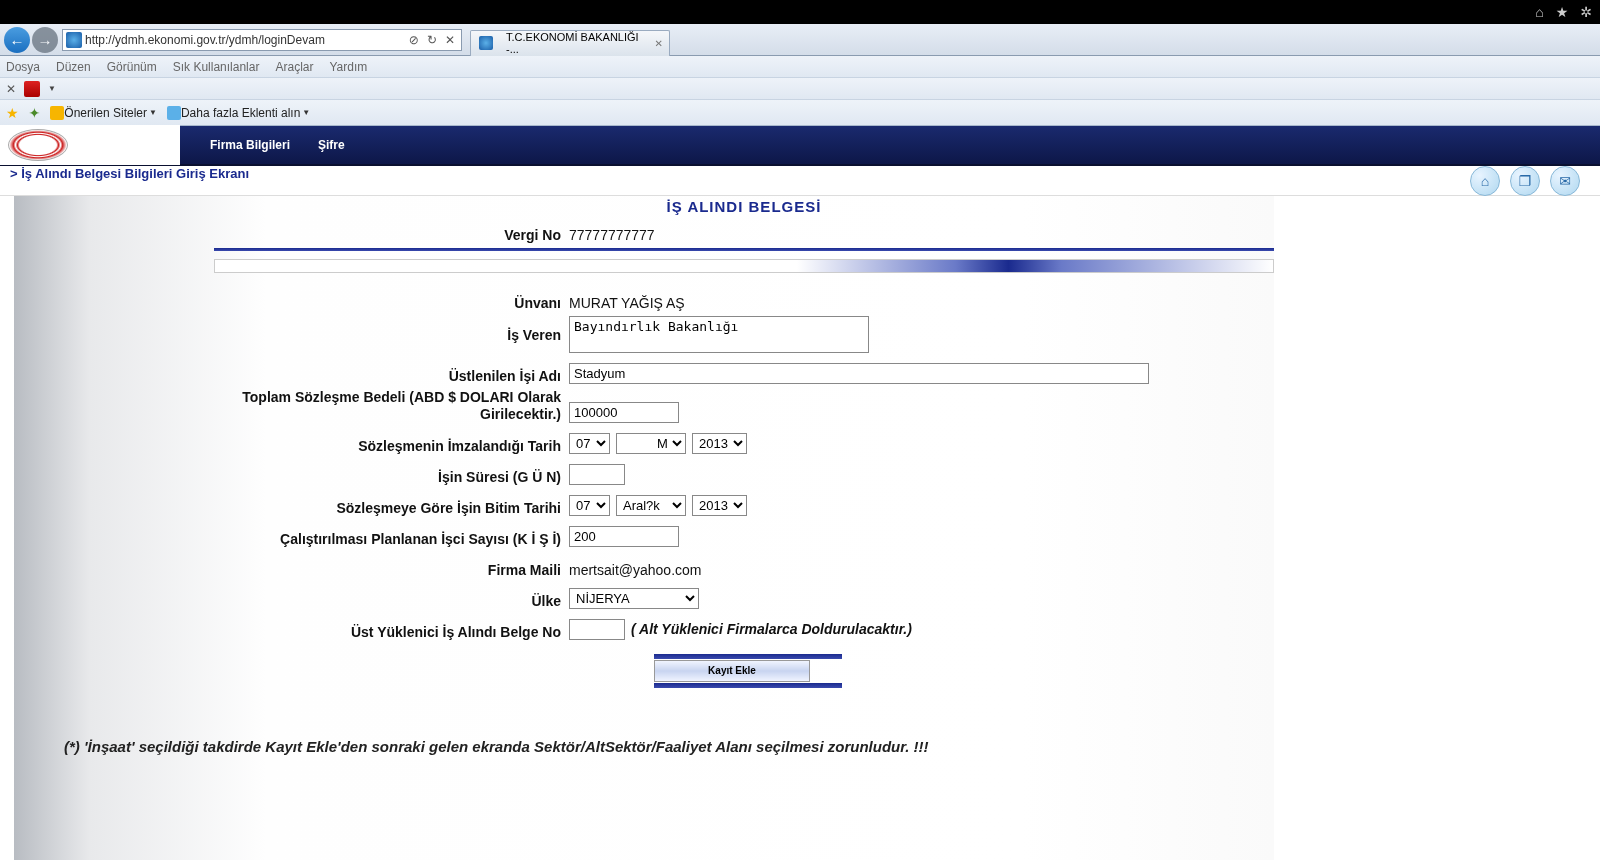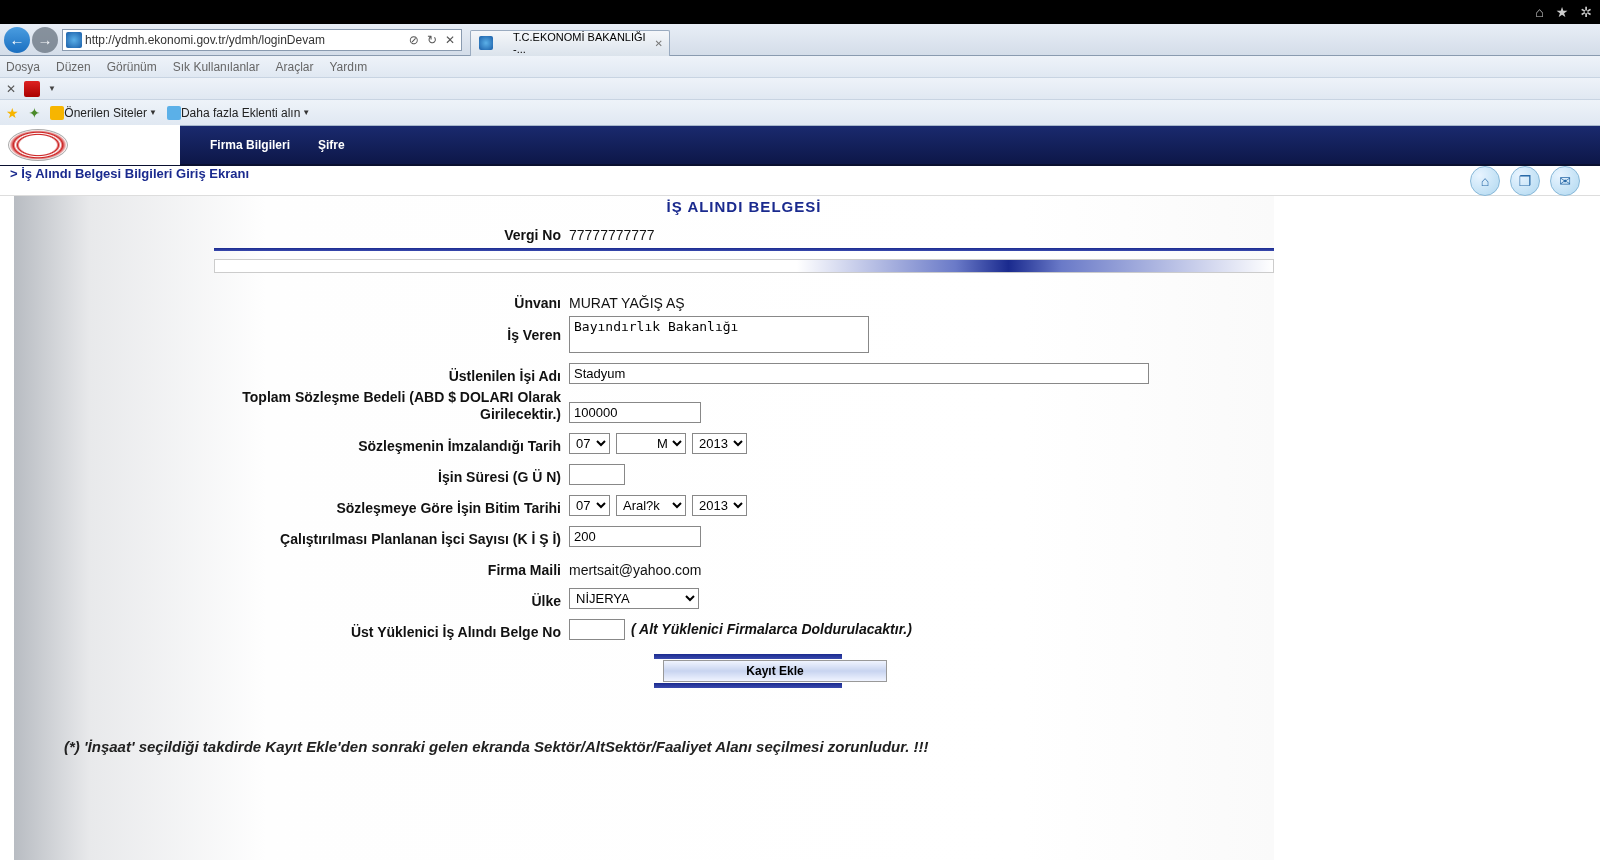--- a/index.html
+++ b/index.html
@@ -12,21 +12,21 @@
 
 .ie-navbar { height: 32px; background: linear-gradient(to bottom, #e8eef6, #d4dde9); display: flex; align-items: center; border-bottom: 1px solid #8a9bb0; }
 .back-btn { background: linear-gradient(to bottom, #4a9de0, #1b6fc0); border-radius: 50%; width: 26px; height: 26px; margin-left: 4px; display:flex; align-items:center; justify-content:center; }
 .fwd-btn { background: #5f6b78; border-radius: 50%; width: 26px; height: 26px; margin-left: 2px; display:flex; align-items:center; justify-content:center; opacity:0.7;}
 .arrow { color: white; font-size: 15px; font-weight: bold; }
 .url-bar { flex: 1; height: 22px; background: white; border: 1px solid #8a9bb0; margin: 0 4px; display: flex; align-items: center; max-width: 400px; }
 .url-bar .ie-ico { width: 16px; height: 16px; margin: 0 3px; background: radial-gradient(circle, #5bb0e8, #1a5ea8); border-radius: 2px; }
 .url-bar input { border: none; flex: 1; font-size: 12px; outline: none; color: #333; }
 .url-tools { display: flex; gap: 8px; padding: 0 6px; color: #555; }
 .tab-strip { flex: 1; display: flex; align-items: flex-end; height: 32px; padding-left: 4px; }
-.ie-tab { background: linear-gradient(to bottom, #f5f7fa, #dbe3ec); border: 1px solid #9aabc0; border-bottom: none; height: 26px; padding: 4px 22px 4px 8px; font-size: 11px; display: flex; align-items: center; gap: 20px; position: relative; border-radius: 2px 2px 0 0; max-width: 200px;}
+.ie-tab { background: linear-gradient(to bottom, #f5f7fa, #dbe3ec); border: 1px solid #9aabc0; border-bottom: none; height: 26px; padding: 4px 22px 4px 8px; font-size: 11px; display: flex; align-items: center; gap: 13px; position: relative; border-radius: 2px 2px 0 0; max-width: 200px;}
 .ie-tab .tab-ico { width: 14px; height: 14px; background: radial-gradient(circle,#5bb0e8,#1a5ea8); border-radius: 2px; flex-shrink:0;}
 .ie-tab .tab-close { position: absolute; right: 6px; color: #777; font-size: 10px; }
 
 
 .ie-menubar { height: 22px; background: linear-gradient(to bottom, #eef3f9, #e0e8f2); display: flex; align-items: center; padding: 0 6px; gap: 16px; color: #666; font-size: 12px; border-bottom: 1px solid #c8d4e2; }
 .ie-menubar span { cursor: pointer; }
 
 
 .ie-toolbar2 { height: 22px; background: linear-gradient(to bottom,#eef3f9,#e0e8f2); display:flex; align-items:center; gap:8px; padding:0 6px; border-bottom:1px solid #c8d4e2;}
 .ie-toolbar2 .tb-x { color:#555; font-size:12px; cursor:pointer; }
@@ -70,28 +70,28 @@
 .hr-blue { height:3px; background: linear-gradient(to bottom,#1a2a8e,#3a4aae); margin: 2px 0 8px 0; }
 .hr-grad { height: 14px; background: linear-gradient(to right, #fff 0%, #fff 55%, #6a7ac8 70%, #1a2a8e 75%, #6a7ac8 80%, #fff 100%); margin-bottom: 12px; border:1px solid #ccc;}
 
 .form-row { display:flex; align-items:flex-end; margin-bottom: 5px; min-height: 26px; }
 .form-label { width: 355px; text-align:right; padding-right: 8px; font-weight:bold; font-size:14px; color:#111; }
 .form-value { font-size:14px; color:#111; display:flex; align-items:center; gap:6px; flex-wrap: wrap;}
 .form-value input[type=text] { border:1px solid #888; padding:2px 4px; font-size:13px; }
 .form-value textarea { border:1px solid #888; padding:2px 4px; font-size:13px; resize:none; width:300px; height:37px; overflow-y:scroll;}
 .form-value select { border:1px solid #888; padding:1px 2px; font-size:13px; background:white;}
 .wide-input { width: 580px; }
-.med-input { width: 132px; }
+.med-input { width: 110px; }
 .small-input { width: 56px; }
 .radio-lbl { font-size:14px; }
 .helper-txt { font-style: italic; font-weight: bold; font-size:14px; }
 
 .submit-wrap { margin: 14px 0 0 440px; width: 188px;}
 .submit-bar { height:5px; background: linear-gradient(to bottom,#1a2a8e,#3a4aae); }
-.submit-btn { width:224px; height:22px; background: linear-gradient(to bottom, #f0f4ff, #c8d4f0, #f0f4ff); border:1px solid #999; font-size:12px; font-weight:bold; cursor:pointer; display:flex; align-items:center; justify-content:center; margin:1px 9px;}
+.submit-btn { width:156px; height:22px; background: linear-gradient(to bottom, #f0f4ff, #c8d4f0, #f0f4ff); border:1px solid #999; font-size:10px; font-weight:bold; cursor:pointer; display:flex; align-items:center; justify-content:center; margin:1px 0;}
 
 .footnote { margin: 50px 0 0 50px; font-style: italic; font-weight: bold; font-size: 15px; color:#222; }
 
 
 .content-scroll::-webkit-scrollbar { width: 17px; }
 .content-scroll::-webkit-scrollbar-track { background: #f0f0f0; border-left:1px solid #ccc;}
 .content-scroll::-webkit-scrollbar-thumb { background: #c8c8c8; border:1px solid #aaa;}
 .content-scroll::-webkit-scrollbar-button { background:#e8e8e8; height:17px; border:1px solid #aaa;}
 </style>
 </head>

